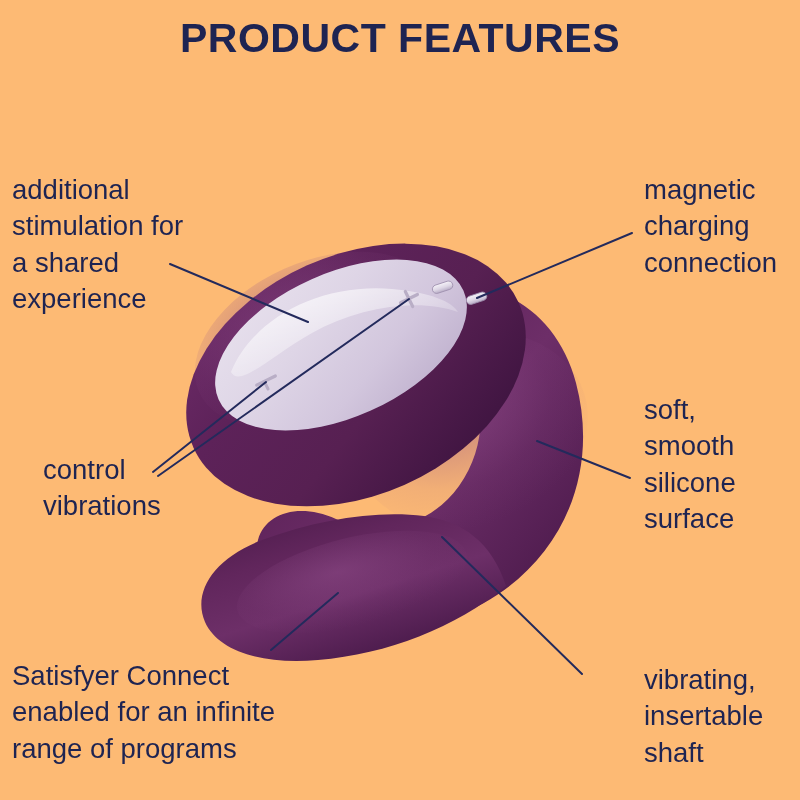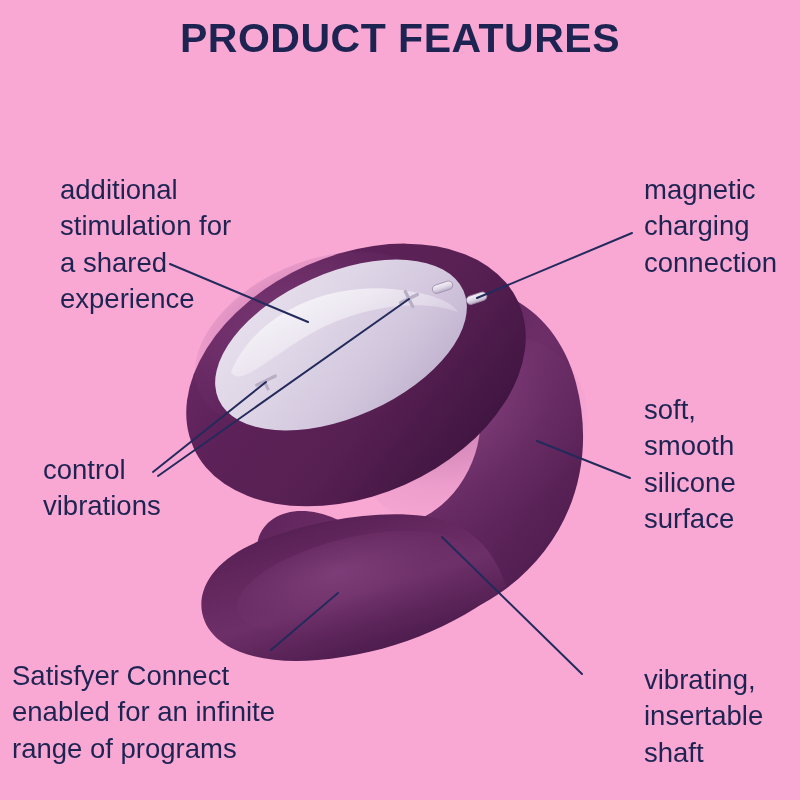--- a/index.html
+++ b/index.html
@@ -8,21 +8,21 @@
     padding: 0;
     background: #ffffff;
   }
   body {
     font-family: "Liberation Sans", sans-serif;
   }
   #page {
     position: relative;
     width: 800px;
     height: 800px;
-    background: #f9a8d4;
+    background: #fdba74;
     overflow: hidden;
   }
 
   
   #page-title {
     position: absolute;
     left: 0;
     top: 16px;
     width: 800px;
     text-align: center;
@@ -38,21 +38,21 @@
     position: absolute;
     color: #1e2452;
     font-size: 27.5px;
     line-height: 1.32;
     font-weight: normal;
     white-space: pre-line;
   }
   .callout.left  { text-align: left; }
   .callout.right { text-align: left; }
 
-  #callout-additional-stimulation { left: 12px;  top: 172px; width: 300px; margin-left: 48px; }
+  #callout-additional-stimulation { left: 12px;  top: 172px; width: 300px; }
   #callout-control-vibrations     { left: 12px;  top: 452px; width: 260px; margin-left: 31px; }
   #callout-satisfyer-connect      { left: 12px;  top: 658px; width: 360px; }
   #callout-magnetic-charging      { left: 644px; top: 172px; width: 200px; }
   #callout-soft-smooth            { left: 644px; top: 392px; width: 200px; }
   #callout-vibrating-shaft        { left: 644px; top: 662px; width: 200px; }
 
   
   #product-artwork, #leader-lines {
     position: absolute;
     left: 0;

